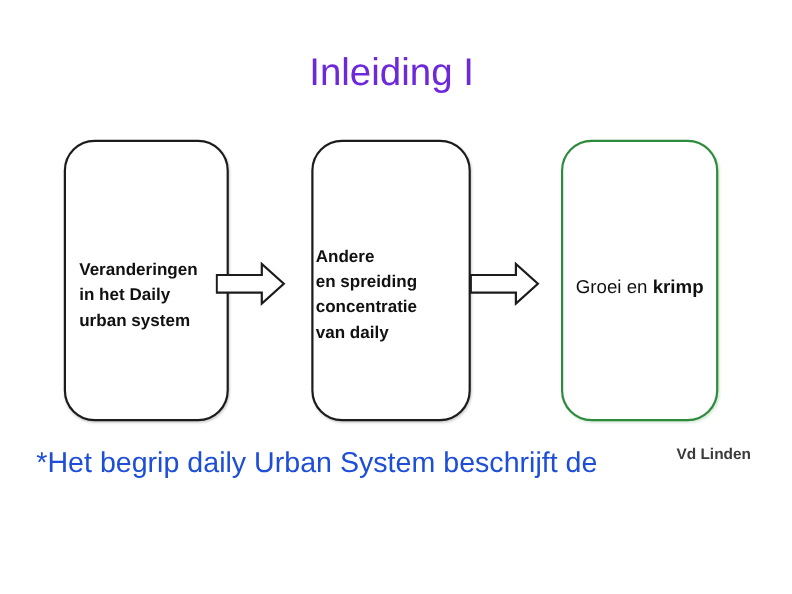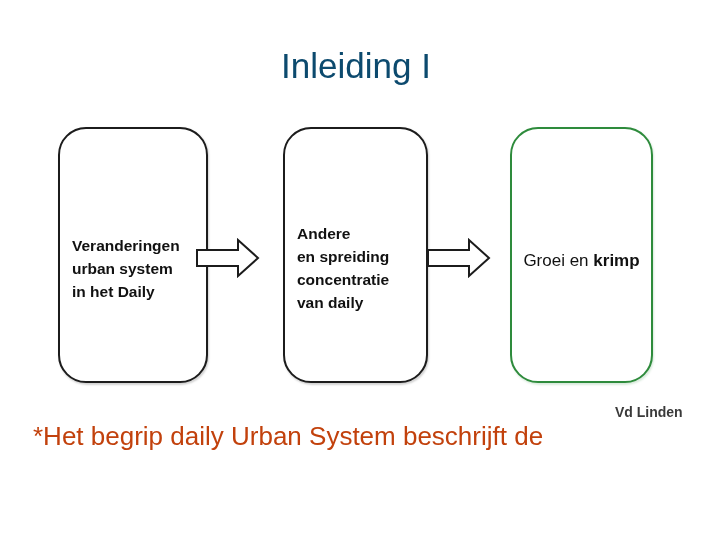--- a/index.html
+++ b/index.html
@@ -12,78 +12,78 @@
     font-family:"Liberation Sans", sans-serif;
     color:#1a1a1a;
   }
   .title {
     position:absolute;
     top:46px; left:0; width:712px;
     text-align:center;
     font-size:35px;
     line-height:40px;
     font-weight:400;
-    color:#0c4a6e;
+    color:#6d28d9;
   }
   .box {
     position:absolute;
     top:127px; height:256px;
     background:#ffffff;
     border:2px solid #1c1c1c;
     border-radius:28px;
     display:flex;
     flex-direction:column;
     justify-content:center;
     font-weight:bold;
     font-size:15.5px;
     line-height:23px;
     color:#111111;
     box-shadow:1px 1.5px 2px rgba(0,0,0,0.18);
   }
   .box-1 { left:58px;  width:150px; padding:26px 8px 0 12px; }
-  .box-2 { left:283px; width:145px; padding:26px 6px 0 12px; }
+  .box-2 { left:283px; width:145px; padding:26px 6px 0 2px; }
   .box-3 {
     left:510px; width:143px;
     border-color:#2e8b3c;
     font-weight:400;
     font-size:17px;
     text-align:center;
     padding:10px 4px 0 4px;
     box-shadow:1px 1.5px 2px rgba(46,139,60,0.18);
   }
   .box-3 b { font-weight:bold; }
   .arrow { position:absolute; top:238px; width:64px; height:40px; }
   .arrow-1 { left:196px; }
   .arrow-2 { left:427px; }
   .footnote {
     position:absolute;
-    left:33px; top:420px;
+    left:33px; top:404px;
     font-size:26px;
     line-height:33px;
-    color:#c2410c;
+    color:#1d4ed8;
   }
   .credit {
     position:absolute;
     left:615px; top:404px;
     font-size:14px;
     font-weight:bold;
     color:#3a3a3a;
   }
 </style>
 </head>
 <body>
 
 <div class="slide">
 
   <h1 class="title">Inleiding I</h1>
 
   <div class="box box-1">
     <div>Veranderingen</div>
+    <div>in het Daily</div>
     <div>urban system</div>
-    <div>in het Daily</div>
   </div>
 
   <svg class="arrow arrow-1" viewBox="0 0 64 40" xmlns="http://www.w3.org/2000/svg">
     <path d="M1 12 H42 V2 L62 20 L42 38 V28 H1 Z" fill="#ffffff" stroke="#1c1c1c" stroke-width="2" stroke-linejoin="miter"></path>
   </svg>
 
   <div class="box box-2">
     <div>Andere</div>
     <div>en spreiding</div>
     <div>concentratie</div>

